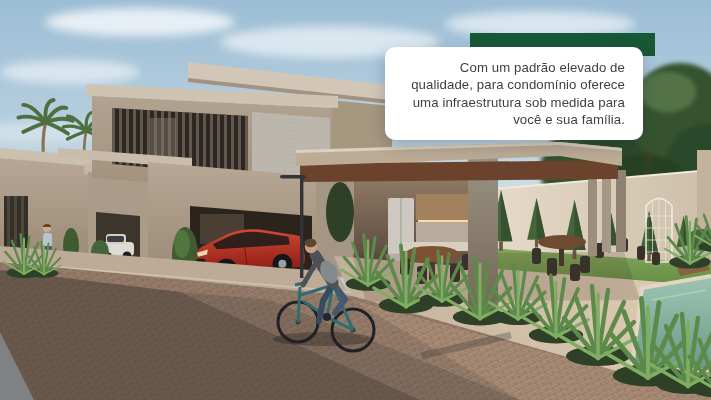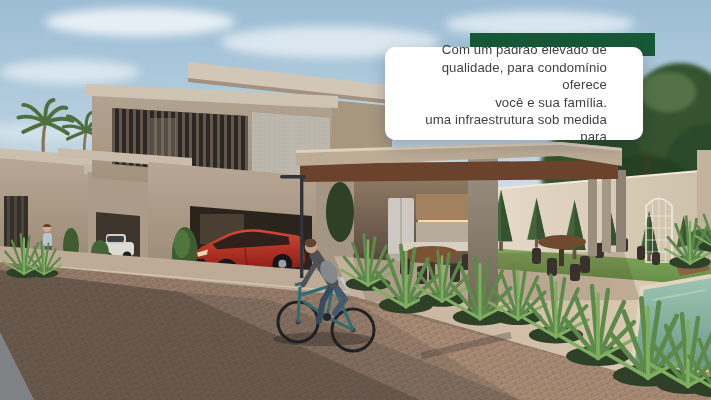--- a/index.html
+++ b/index.html
@@ -16,21 +16,21 @@
   .accent-bar{
     position:absolute;left:470px;top:33px;width:185px;height:23px;
     background:var(--accent-green);z-index:4;
   }
   .info-card{
     position:absolute;left:385px;top:47px;width:258px;height:93px;
     background:var(--card-white);border-radius:10px;
     box-shadow:0 6px 16px rgba(30,45,60,.25);
     z-index:5;box-sizing:border-box;
     display:flex;flex-direction:column;justify-content:center;
-    padding:10px 36px 10px 26px;text-align:right;
+    padding:10px 18px 10px 26px;text-align:right;
     font-size:13.2px;line-height:17.4px;font-weight:500;
     color:var(--card-text);letter-spacing:.1px;
   }
 </style>
 </head>
 <body>
 
 <div class="stage">
 
 <svg width="711" height="400" viewBox="0 0 711 400">
@@ -369,17 +369,17 @@
     <path d="M64,36 L50,60" stroke="#4e5257" stroke-width="5" stroke-linecap="round"></path>
     <circle cx="58" cy="22" r="6.2" fill="#c8a185"></circle>
     <ellipse cx="57.5" cy="18" rx="6" ry="4.2" fill="#5d4730"></ellipse>
   </g>
 </svg>
 
 <div class="accent-bar"></div>
 <div class="info-card">
   <div>Com um padrão elevado de</div>
   <div>qualidade, para condomínio oferece</div>
+  <div>uma infraestrutura sob medida para</div>
   <div>você e sua família.</div>
-  <div>uma infraestrutura sob medida para</div>
 </div>
 
 </div>
 
 </body></html>

